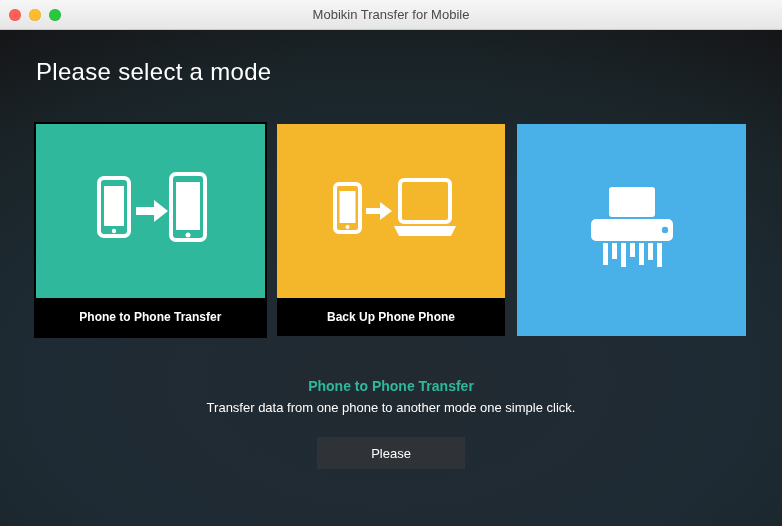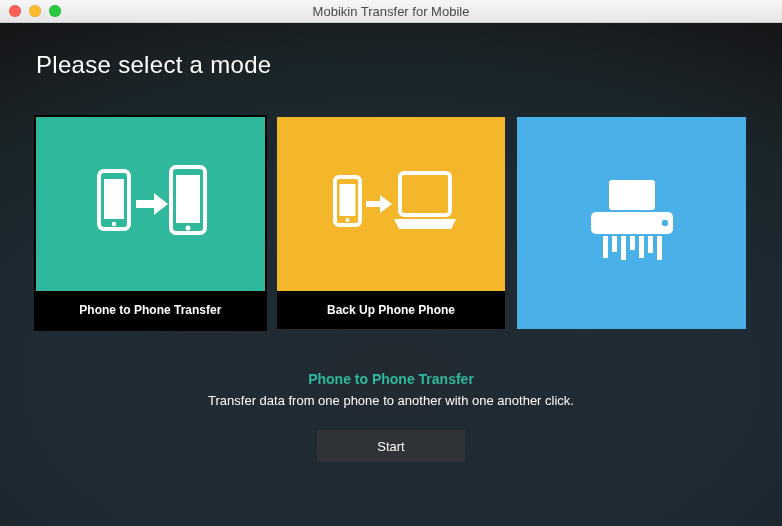--- a/index.html
+++ b/index.html
@@ -4,21 +4,21 @@
   <style>
     * { margin: 0; padding: 0; box-sizing: border-box; }
     body {
       width: 782px;
       height: 526px;
       font-family: -apple-system, "Helvetica Neue", Arial, sans-serif;
       background: #fff;
       overflow: hidden;
     }
     .titlebar {
-      height: 23px;
+      height: 30px;
       background: linear-gradient(#f6f6f6, #e6e6e6);
       border-bottom: 1px solid #c9c9c9;
       display: flex;
       align-items: center;
       position: relative;
     }
     .traffic-lights {
       display: flex;
       gap: 8px;
       padding-left: 9px;
@@ -173,18 +173,18 @@
             </g>
           </svg>
         </div>
         <div class="mode-label"></div>
       </div>
 
     </div>
 
     <div class="desc">
       <div class="desc-title">Phone to Phone Transfer</div>
-      <div class="desc-text">Transfer data from one phone to another with one another click.</div>
-      <button class="start">Start</button>
+      <div class="desc-text">Transfer data from one phone to another mode one simple click.</div>
+      <button class="start">Please</button>
     </div>
 
   </div>
 </div>
 
 </body></html>

